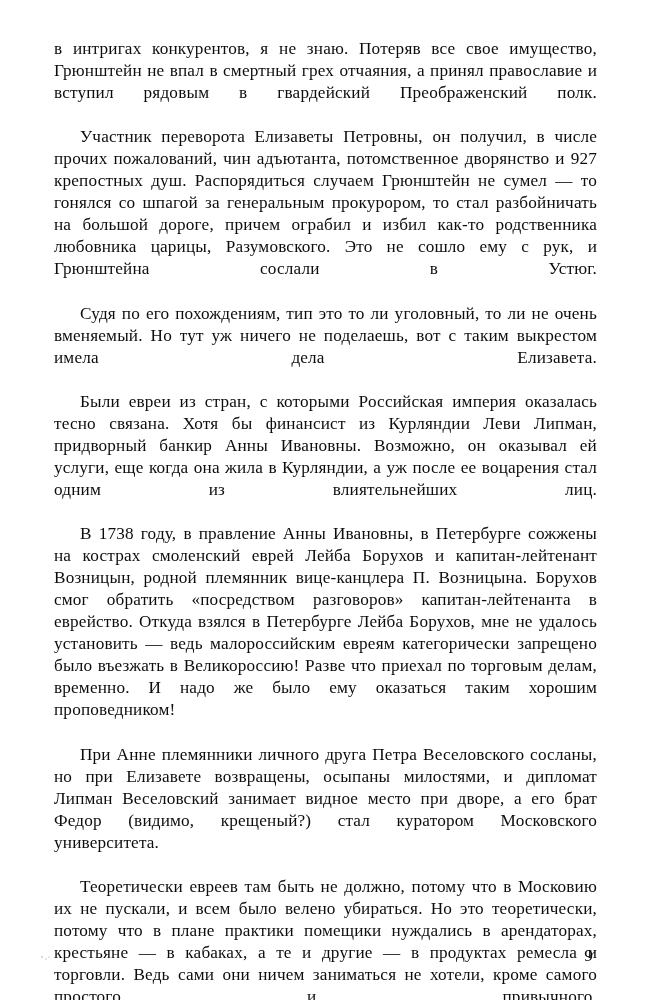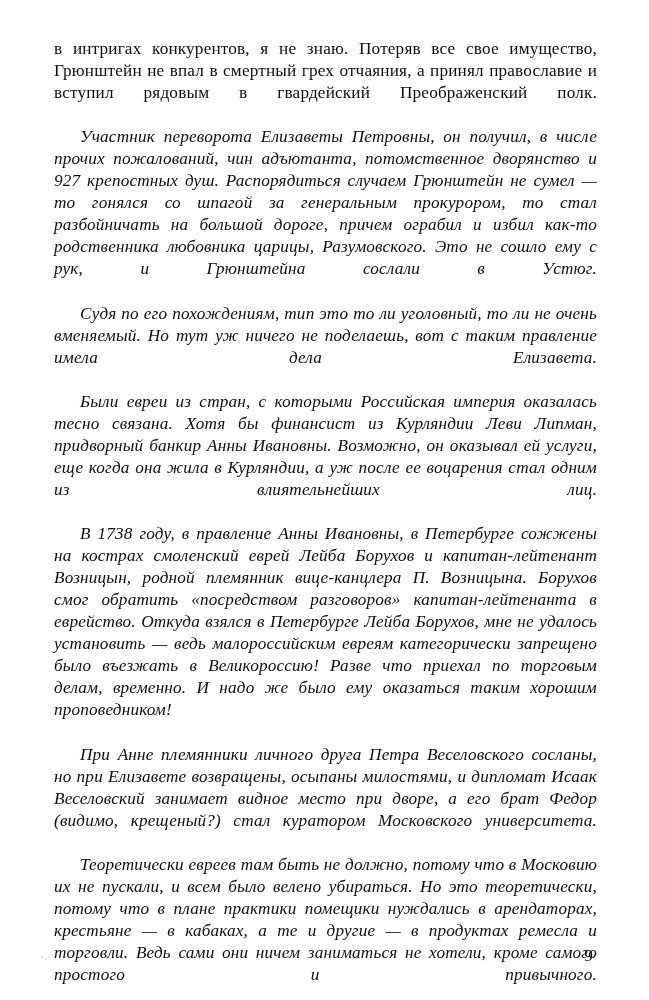--- a/index.html
+++ b/index.html
@@ -39,21 +39,20 @@
     text-justify: inter-word;
     letter-spacing: 0.01em;
     word-spacing: 0.01em;
     -webkit-font-smoothing: none;
     color: #0d0d0d;
   }
 
   
   .para + .para {
     text-indent: 26px;
-    font-style: italic;
   }
 
   
   .para::after {
     content: "";
     display: inline-block;
     width: 100%;
   }
 
   .page-number {
@@ -81,24 +80,24 @@
   }
 </style>
 </head>
 <body>
 
 <div class="page">
 
   <div class="text-block">
     <p class="para">в интригах конкурентов, я не знаю. Потеряв все свое имущество, Грюнштейн не впал в смертный грех отчаяния, а принял православие и вступил рядовым в гвардейский Преображенский полк.</p>
     <p class="para">Участник переворота Елизаветы Петровны, он получил, в числе прочих пожалований, чин адъютанта, потомственное дворянство и 927 крепостных душ. Распорядиться случаем Грюнштейн не сумел — то гонялся со шпагой за генеральным прокурором, то стал разбойничать на большой дороге, причем ограбил и избил как-то родственника любовника царицы, Разумовского. Это не сошло ему с рук, и Грюнштейна сослали в Устюг.</p>
-    <p class="para">Судя по его похождениям, тип это то ли уголовный, то ли не очень вменяемый. Но тут уж ничего не поделаешь, вот с таким правление имела дела Елизавета.</p>
+    <p class="para">Судя по его похождениям, тип это то ли уголовный, то ли не очень вменяемый. Но тут уж ничего не поделаешь, вот с таким выкрестом имела дела Елизавета.</p>
     <p class="para">Были евреи из стран, с которыми Российская империя оказалась тесно связана. Хотя бы финансист из Курляндии Леви Липман, придворный банкир Анны Ивановны. Возможно, он оказывал ей услуги, еще когда она жила в Курляндии, а уж после ее воцарения стал одним из влиятельнейших лиц.</p>
     <p class="para">В 1738 году, в правление Анны Ивановны, в Петербурге сожжены на кострах смоленский еврей Лейба Борухов и капитан-лейтенант Возницын, родной племянник вице-канцлера П. Возницына. Борухов смог обратить «посредством разговоров» капитан-лейтенанта в еврейство. Откуда взялся в Петербурге Лейба Борухов, мне не удалось установить — ведь малороссийским евреям категорически запрещено было въезжать в Великороссию! Разве что приехал по торговым делам, временно. И надо же было ему оказаться таким хорошим проповедником!</p>
-    <p class="para">При Анне племянники личного друга Петра Веселовского сосланы, но при Елизавете возвращены, осыпаны милостями, и дипломат Исаак Веселовский занимает видное место при дворе, а его брат Федор (видимо, крещеный?) стал куратором Московского университета.</p>
+    <p class="para">При Анне племянники личного друга Петра Веселовского сосланы, но при Елизавете возвращены, осыпаны милостями, и дипломат Липман Веселовский занимает видное место при дворе, а его брат Федор (видимо, крещеный?) стал куратором Московского университета.</p>
     <p class="para">Теоретически евреев там быть не должно, потому что в Московию их не пускали, и всем было велено убираться. Но это теоретически, потому что в плане практики помещики нуждались в арендаторах, крестьяне — в кабаках, а те и другие — в продуктах ремесла и торговли. Ведь сами они ничем заниматься не хотели, кроме самого простого и привычного.</p>
 
   </div>
 
   <div class="scan-speck"></div>
 
   <div class="page-number">9</div>
 
 </div>
 

